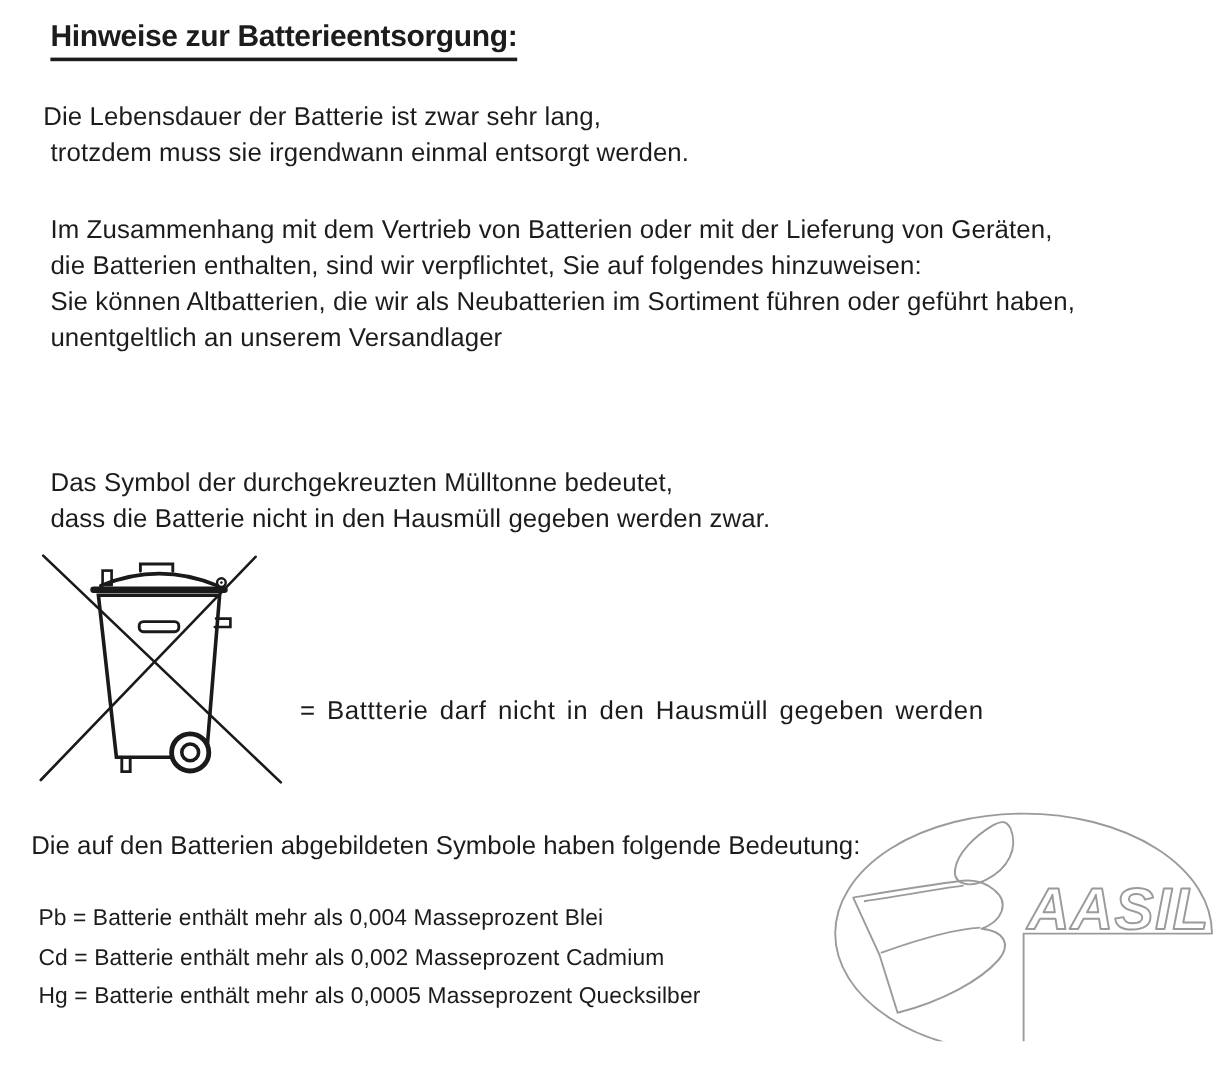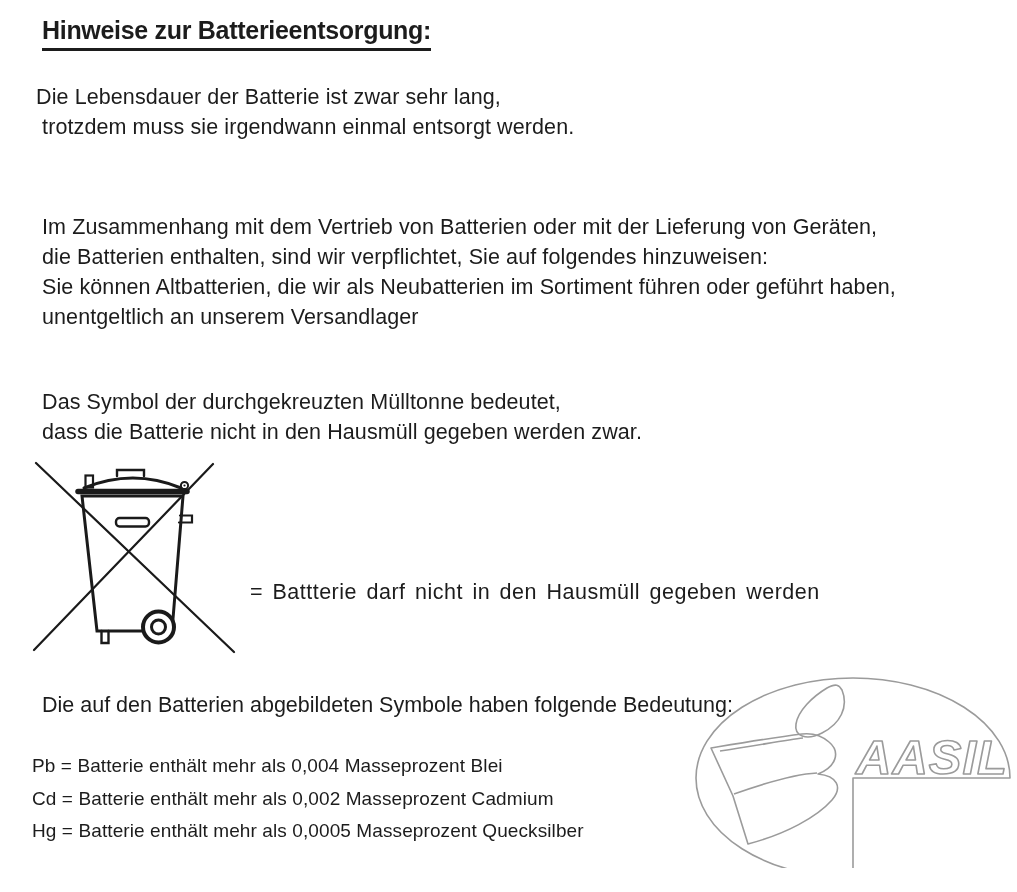--- a/index.html
+++ b/index.html
@@ -16,23 +16,23 @@
     left:42px;top:16px;
     margin:0;
     font-size:25px;font-weight:bold;letter-spacing:-0.3px;
     border-bottom:3px solid #1c1c1c;
     padding-bottom:3px;
     display:inline-block;
   }
   .para{font-size:21.5px;line-height:30px;letter-spacing:0.1px;}
   .para .line{white-space:pre;}
   .p-intro{left:36px;top:82px;}
-  .p-obligation{left:42px;top:176px;margin-top:36px;}
+  .p-obligation{left:42px;top:176px;}
   .p-symbol{left:42px;top:387px;}
-  .p-symbols-intro{left:42px;top:690px;font-size:21.5px;line-height:30px;}
+  .p-symbols-intro{left:26px;top:690px;font-size:21.5px;line-height:30px;}
   .p-substances{left:32px;top:750px;font-size:19px;line-height:32.5px;}
   .bin-caption{
     left:212px;top:547px;
     font-size:21.5px;line-height:30px;
     letter-spacing:0.5px;word-spacing:3px;
     white-space:pre;
   }
   .bin-caption .eq{font-weight:normal;}
   .bin-caption .bold{font-weight:normal;}
   .bin-icon{left:28px;top:457px;}

